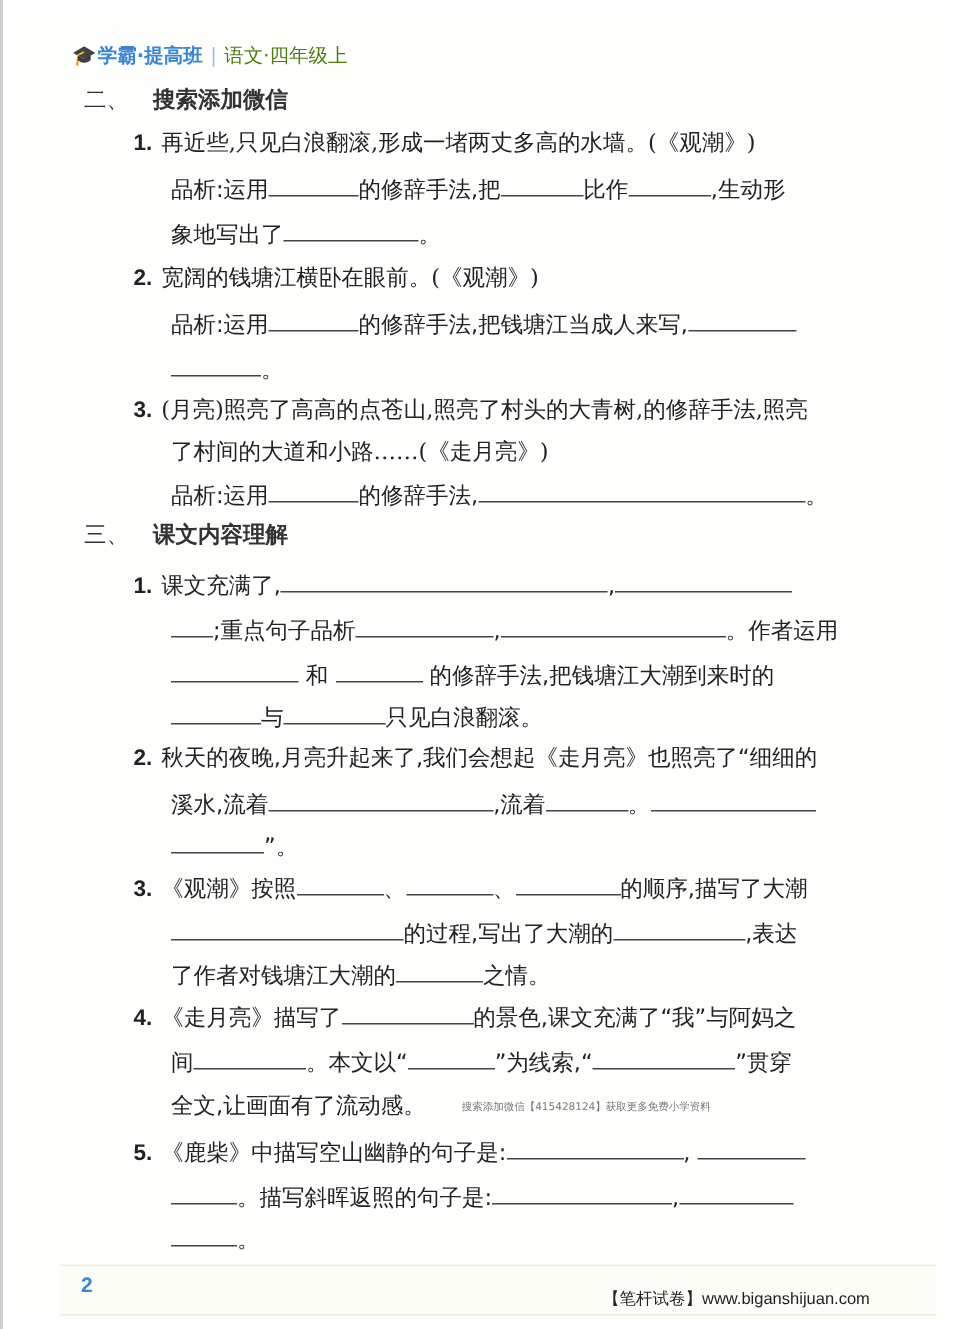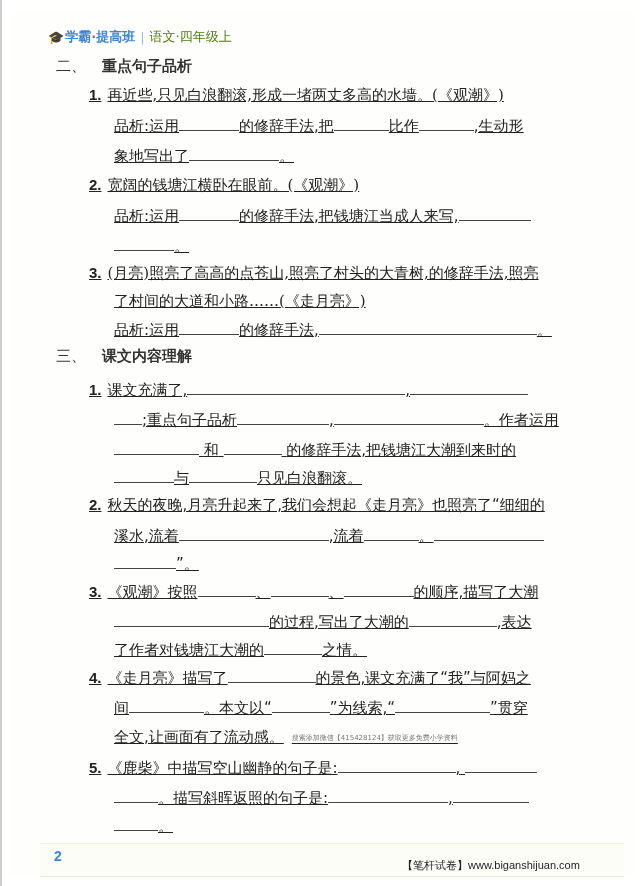--- a/index.html
+++ b/index.html
@@ -15,29 +15,28 @@
   .header { position:absolute; left:48px; top:28px; display:flex; align-items:center; font-size:13px; }
   .brand { color:#3a86d6; font-weight:bold; display:flex; align-items:center; }
   .brand .cap { font-size:13px; margin-right:1px; }
   .hdr-sep { color:#9bbde6; margin:0 5px; }
   .hdr-sub { color:#4d7c0f; }
   .sec-title { position:absolute; left:56px; font-size:15px; font-weight:bold; color:#333; }
   .sec-title .num { margin-right:16px; font-weight:normal; }
   .line {
     position:absolute; left:114px; right:68px; font-size:15px; line-height:22px; white-space:nowrap;
     font-family: "DejaVu Serif", "Liberation Serif", serif;
-    text-decoration: underline;
   }
   .line.q { left:89px; }
   .qn { font-family:"Liberation Sans", sans-serif; font-weight:bold; margin-right:6px; }
   .sans { font-family: "DejaVu Sans", "Liberation Sans", sans-serif; }
   .blank {
     display:inline-block; border-bottom:1px solid #444; height:16px; vertical-align:baseline;
   }
-  .watermark { font-size:7px; color:#777; margin-left:8px; font-family:"DejaVu Sans", sans-serif; vertical-align:middle; }
+  .watermark { font-size:7px; color:#777; margin-left:24px; font-family:"DejaVu Sans", sans-serif; vertical-align:middle; }
   .footer-band {
     position:absolute; left:40px; right:20px; top:843px; height:32px;
     border-top:1px solid #f0efd8; border-bottom:1px solid #f0efd8; background:#fdfdf7;
   }
   .page-num { position:absolute; left:54px; top:848px; font-size:14px; font-weight:bold; color:#3a86d6; font-family:"Liberation Sans", sans-serif; }
   .footer-url { position:absolute; left:402px; top:858px; font-size:11px; color:#222; font-family:"Liberation Sans", sans-serif; }
 </style>
 </head>
 <body>
 
@@ -47,21 +46,21 @@
 <div class="header">
   <span class="brand">
     <span class="cap">🎓</span>
     <span>学霸·提高班</span>
   </span>
   <span class="hdr-sep">|</span>
   <span class="hdr-sub">语文·四年级上</span>
 </div>
 
 <div class="sec-title" style="top:57px">
-  <span class="num">二、</span><span>重点句子品析</span>
+  <span class="num">二、</span><span>搜索添加微信</span>
 </div>
 
 <div class="line q" style="top:84px">
   <span class="qn">1.</span><span>再近些,只见白浪翻滚,形成一堵两丈多高的水墙。(《观潮》)</span>
 </div>
 <div class="line sans" style="top:114px">
   <span>品析:运用</span><span class="blank" style="width:60px"></span><span>的修辞手法,把</span><span class="blank" style="width:55px"></span><span>比作</span><span class="blank" style="width:55px"></span><span>,生动形</span>
 </div>
 <div class="line sans" style="top:144px">
   <span>象地写出了</span><span class="blank" style="width:90px"></span><span>。</span>

